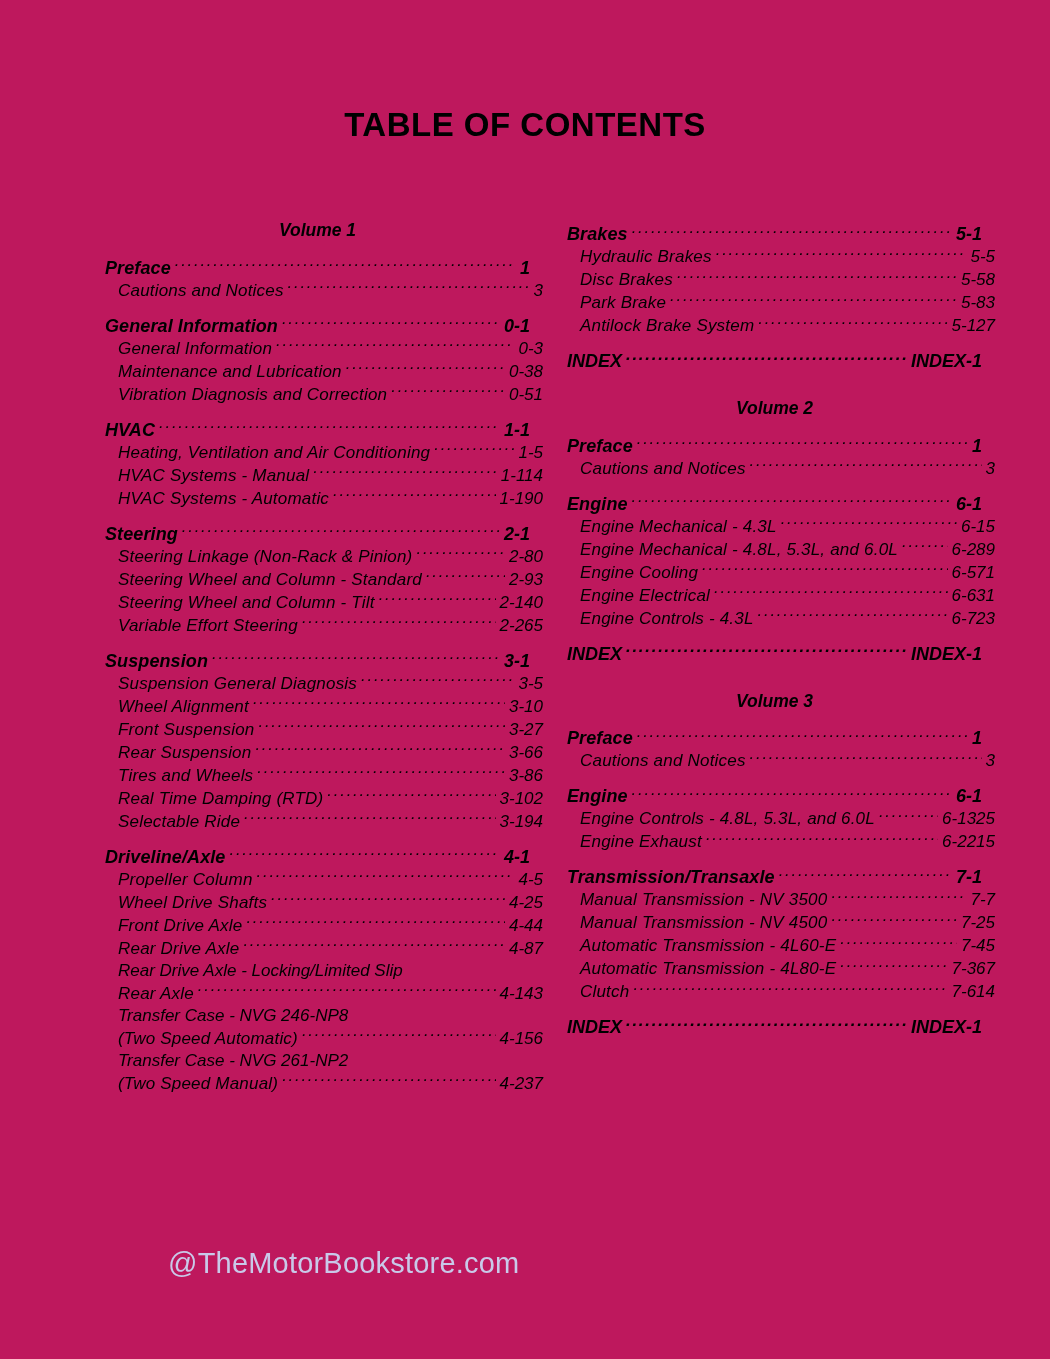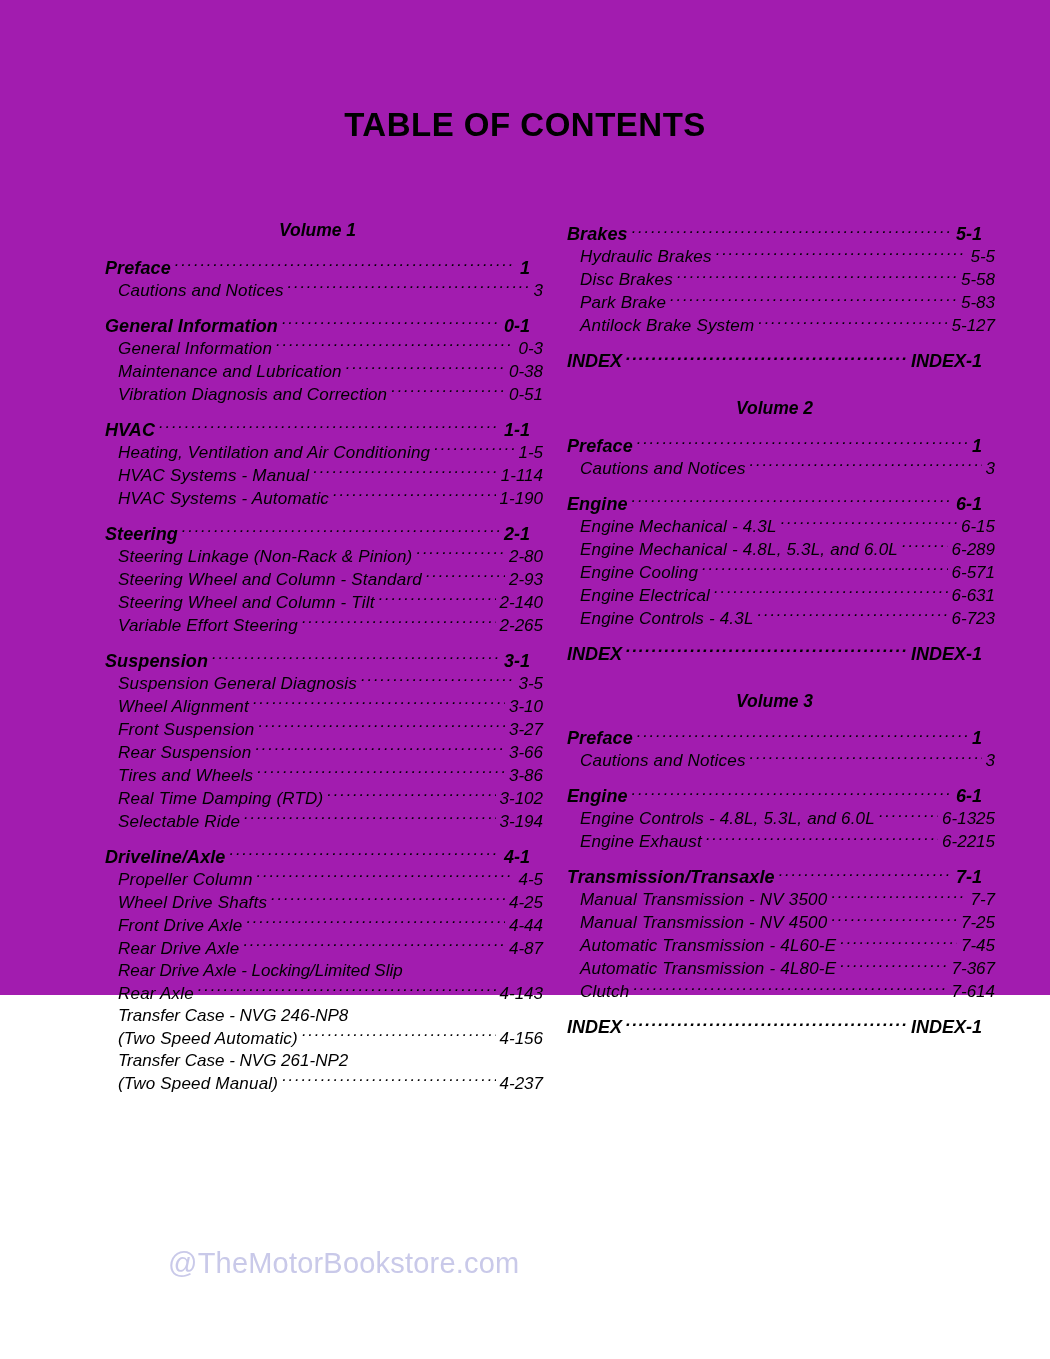--- a/index.html
+++ b/index.html
@@ -12,22 +12,22 @@
     height: 1359px;
     position: relative;
     font-family: "Liberation Sans", sans-serif;
     color: #000000;
     overflow: hidden;
   }
 
   .page {
     position: relative;
     width: 1050px;
-    height: 995px;
-    background: #a21caf;
+    height: 1359px;
+    background: #be185d;
   }
 
   .doc-title {
     position: absolute;
     top: 108px;
     left: 0;
     width: 1050px;
     text-align: center;
     font-size: 33px;
     font-weight: bold;

